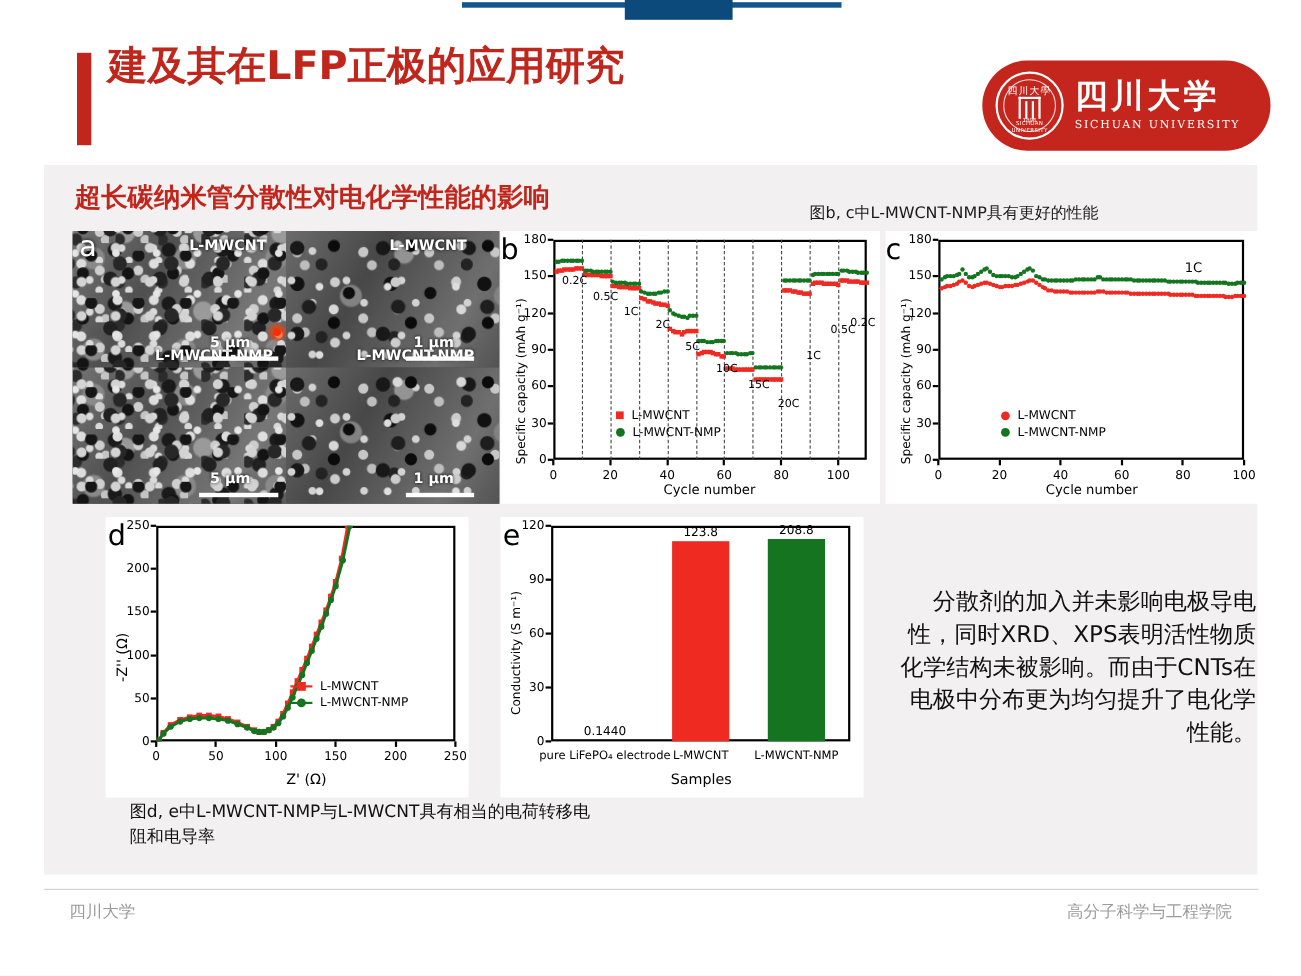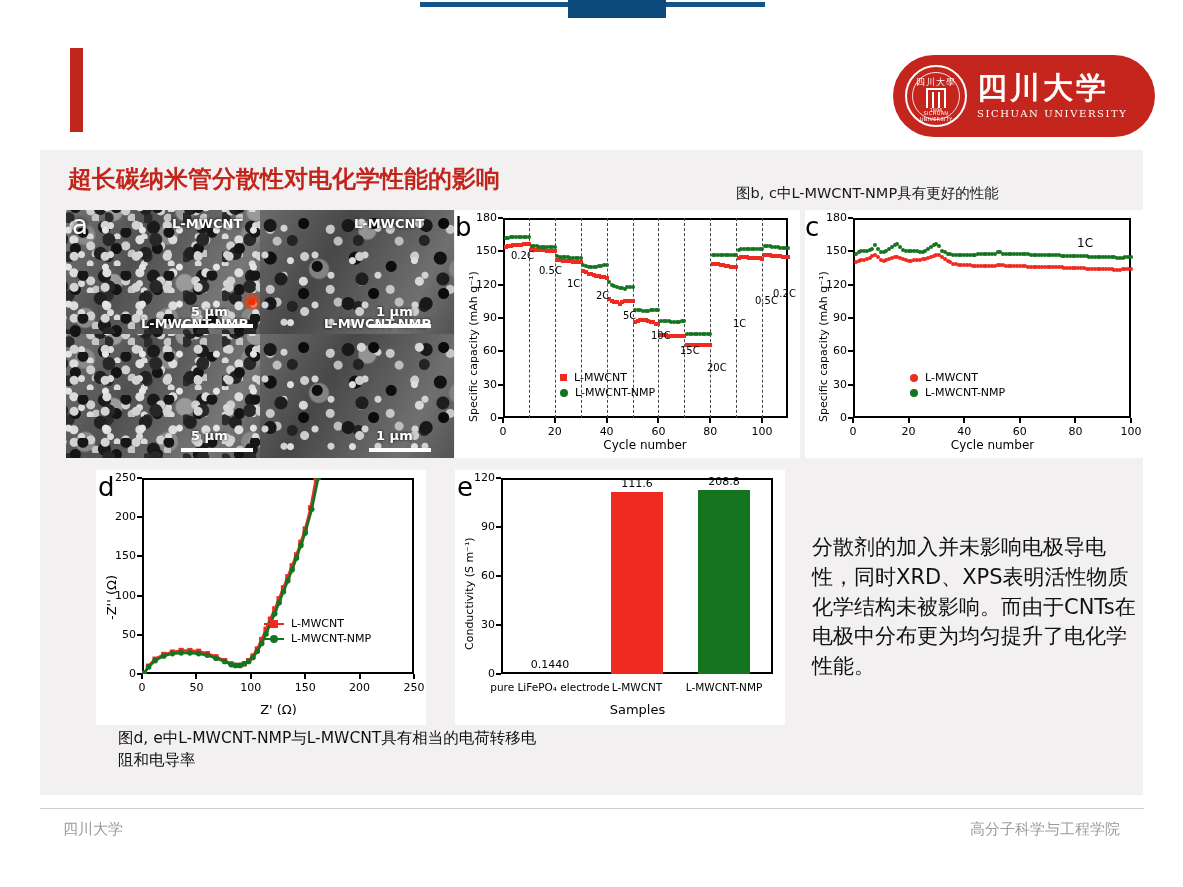--- a/index.html
+++ b/index.html
@@ -169,39 +169,41 @@
   
   #caption-de{
     position:absolute; top:727px; left:118px; width:420px;
     font-size:15.5px; line-height:1.45; color:#111;
     font-family:"DejaVu Sans", sans-serif;
   }
   #conclusion{
     position:absolute; top:533px; left:812px; width:330px;
     font-size:21px; line-height:1.42; color:#111;
     font-family:"DejaVu Sans", sans-serif;
+    text-align:right;
   }
 
   
   #footer-rule{ position:absolute; top:808px; left:40px; width:1104px; height:1px; background:#cfcfcf; }
   .footer-txt{ position:absolute; top:820px; font-size:15px; color:#9b9b9b; font-family:"DejaVu Sans", sans-serif; }
   #footer-left { left:63px; }
   #footer-right{ right:63px; }
 </style>
 </head>
 <body>
 
 <div id="topbar-wrap">
   <div class="topbar-thin"></div>
   <div class="topbar-thick"></div>
 </div>
 
 <div id="title-block">
   <div class="title-bar"></div>
   <div class="title-text">
+    <span class="title-line">建及其在LFP正极的应用研究</span>
   </div>
 </div>
 
 <div id="logo">
   <div class="logo-seal">
     <div class="seal-glyph">四川大學</div>
     <div class="seal-gate"></div>
     <div class="seal-year">1896</div>
     <div class="seal-arc">SICHUAN UNIVERSITY</div>
   </div>
@@ -900,21 +902,21 @@
       <div class="tick-l" style="left:6px;top:148px;width:34px;">30</div>
       <div class="tick-mark-l" style="left:41px;top:105px;"></div>
       <div class="tick-l" style="left:6px;top:99px;width:34px;">60</div>
       <div class="tick-mark-l" style="left:41px;top:56px;"></div>
       <div class="tick-l" style="left:6px;top:50px;width:34px;">90</div>
       <div class="tick-mark-l" style="left:41px;top:7px;"></div>
       <div class="tick-l" style="left:6px;top:1px;width:34px;">120</div>
       <div class="bar-val" style="left:54.96000000000001px;top:188px;width:80px;">0.1440</div>
       <div class="cat-lbl" style="left:32.96000000000001px;top:211px;width:124px;">pure LiFePO₄ electrode</div>
       <div class="bar" style="left:156px;top:21.72px;width:52px;height:182.28px;background:#ee2a21;"></div>
-      <div class="bar-val" style="left:142px;top:6.719999999999999px;width:80px;">111.6</div>
+      <div class="bar-val" style="left:142px;top:6.719999999999999px;width:80px;">123.8</div>
       <div class="cat-lbl" style="left:120px;top:211px;width:124px;">L-MWCNT</div>
       <div class="bar" style="left:243.03999999999996px;top:20.413333333333327px;width:52px;height:183.58666666666667px;background:#14741f;"></div>
       <div class="bar-val" style="left:229.03999999999996px;top:5.413333333333327px;width:80px;">208.8</div>
       <div class="cat-lbl" style="left:207.03999999999996px;top:211px;width:124px;">L-MWCNT-NMP</div>
     </div>
 </div>
 
 <div id="caption-de">图d, e中L-MWCNT-NMP与L-MWCNT具有相当的电荷转移电阻和电导率</div>
 <div id="conclusion">分散剂的加入并未影响电极导电性，同时XRD、XPS表明活性物质化学结构未被影响。而由于CNTs在电极中分布更为均匀提升了电化学性能。</div>
 

